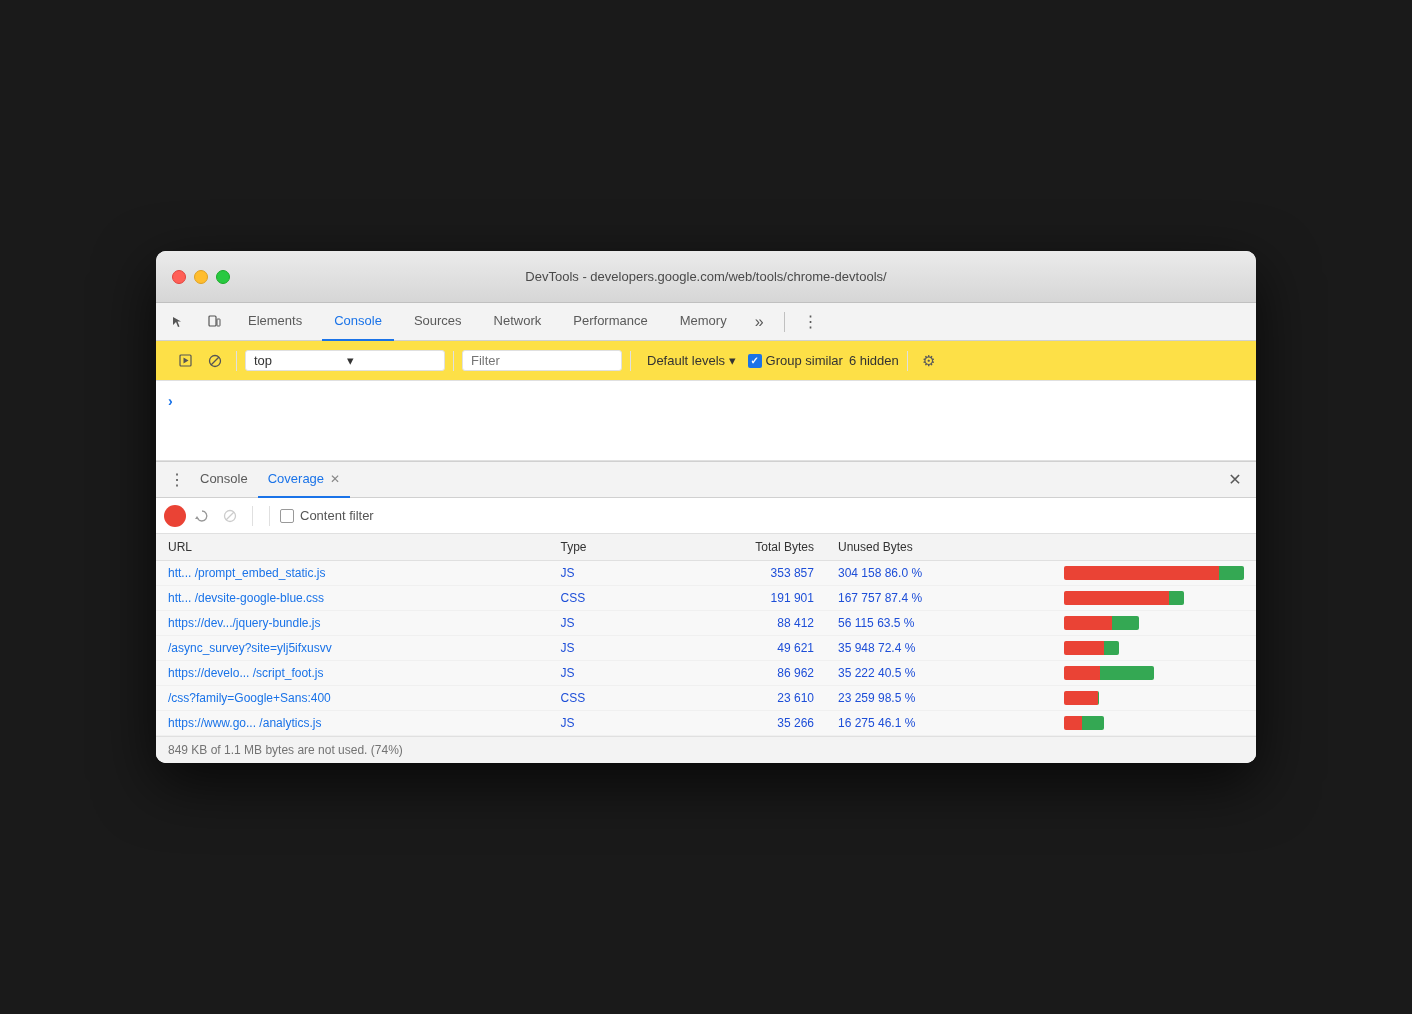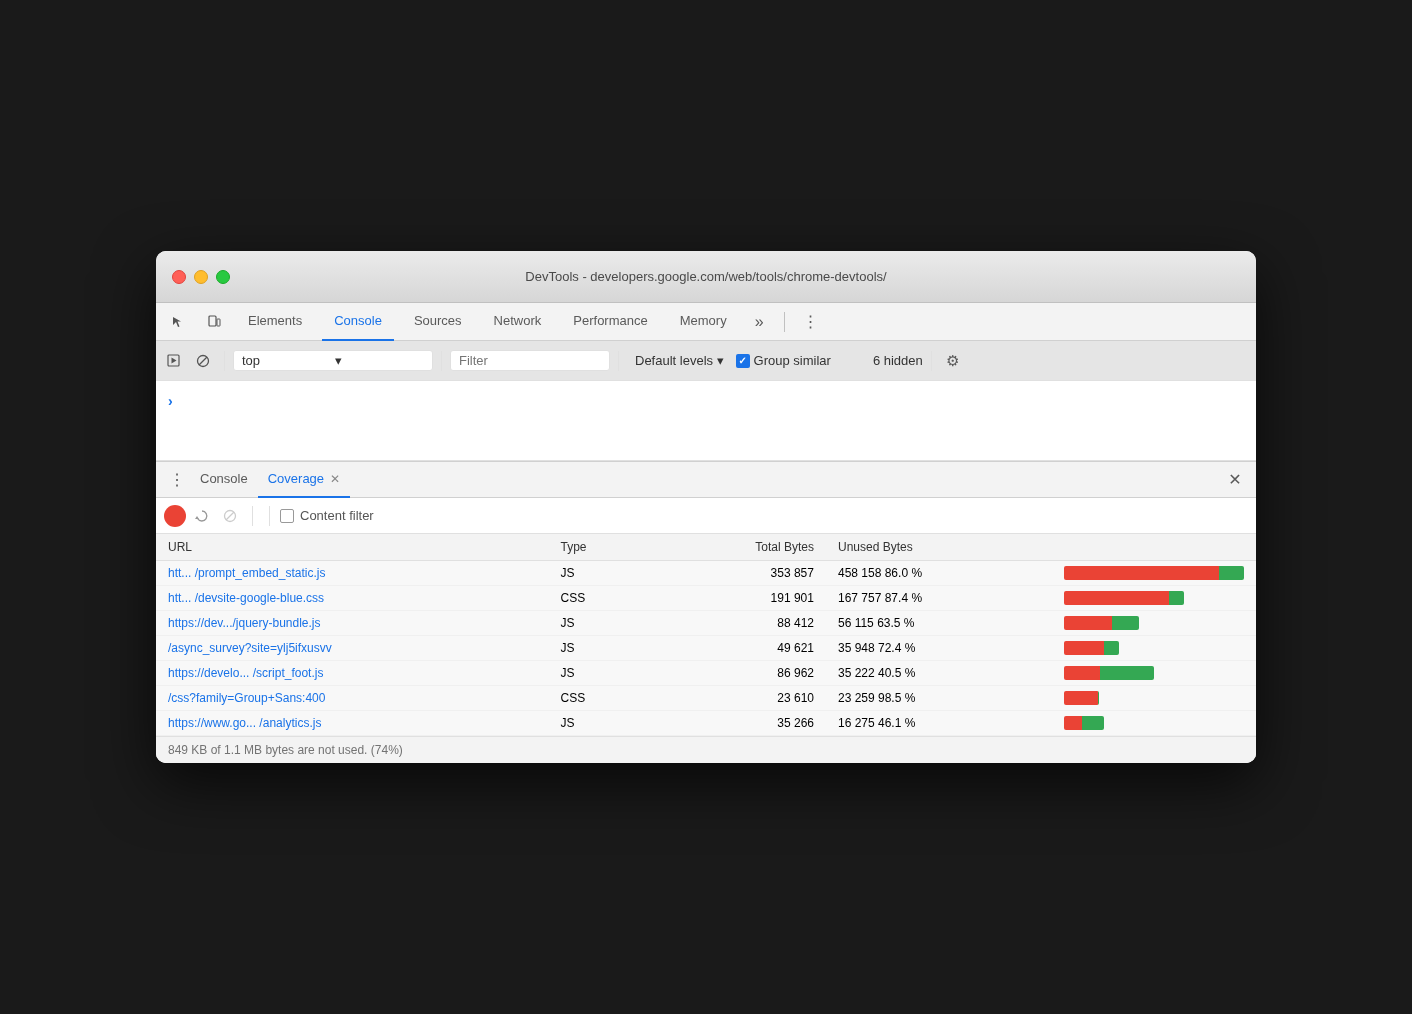--- a/index.html
+++ b/index.html
@@ -105,25 +105,25 @@
     .tab-menu-btn {
       width: 28px;
       height: 28px;
       display: flex;
       align-items: center;
       justify-content: center;
       cursor: pointer;
       color: #5a5a5a;
     }
     .console-toolbar {
-      background: #e5e5e5;
+      background: #fde047;
       border-bottom: 1px solid #e0e0e0;
       display: flex;
       align-items: center;
-      padding: 0 4px;
+      padding: 0 16px;
       height: 40px;
       gap: 4px;
     }
     .toolbar-icon-btn {
       width: 26px;
       height: 26px;
       display: flex;
       align-items: center;
       justify-content: center;
       border: none;
@@ -192,21 +192,20 @@
     }
     .checkbox-blue::after {
       content: '✓';
       color: white;
       font-size: 10px;
       font-weight: bold;
     }
     .hidden-badge {
       color: #333;
       font-size: 13px;
-      margin-left: 36px;
     }
     .gear-btn {
       width: 26px;
       height: 26px;
       display: flex;
       align-items: center;
       justify-content: center;
       cursor: pointer;
       color: #5a5a5a;
       font-size: 15px;
@@ -351,21 +350,21 @@
       text-align: left;
       font-weight: 500;
       color: #333;
       font-size: 12px;
       margin-left: 16px;
     }
     .coverage-table th.right { text-align: right; }
     .coverage-table td {
       padding: 5px 12px;
       border-bottom: 1px solid #f0f0f0;
-      color: #000000;
+      color: #1d4ed8;
       font-size: 12px;
     }
     .coverage-table td.right { text-align: right; }
     .bar-container {
       width: 180px;
       height: 14px;
       display: flex;
       border-radius: 2px;
       overflow: hidden;
     }
@@ -517,21 +516,21 @@
             <th class="right">Total Bytes</th>
             <th>Unused Bytes</th>
             <th></th>
           </tr>
         </thead>
         <tbody id="coverage-tbody">
         <tr>
               <td style="color: rgb(26, 115, 232);">htt... /prompt_embed_static.js</td>
               <td>JS</td>
               <td class="right">353 857</td>
-              <td style="white-space: nowrap;">458 158 86.0 %</td>
+              <td style="white-space: nowrap;">304 158 86.0 %</td>
               <td style="width: 200px;">
                 <div class="bar-container" style="width: 180px;">
                   <div class="bar-unused" style="width: 86%;"></div>
                   <div class="bar-used" style="width: 14%;"></div>
                 </div>
               </td>
             </tr>
             <tr>
               <td style="color: rgb(26, 115, 232);">htt... /devsite-google-blue.css</td>
               <td>CSS</td>
@@ -574,21 +573,21 @@
               <td class="right">86 962</td>
               <td style="white-space: nowrap;">35 222 40.5 %</td>
               <td style="width: 200px;">
                 <div class="bar-container" style="width: 90px;">
                   <div class="bar-unused" style="width: 40.5%;"></div>
                   <div class="bar-used" style="width: 59.5%;"></div>
                 </div>
               </td>
             </tr>
             <tr>
-              <td style="color: rgb(26, 115, 232);">/css?family=Group+Sans:400</td>
+              <td style="color: rgb(26, 115, 232);">/css?family=Google+Sans:400</td>
               <td>CSS</td>
               <td class="right">23 610</td>
               <td style="white-space: nowrap;">23 259 98.5 %</td>
               <td style="width: 200px;">
                 <div class="bar-container" style="width: 35px;">
                   <div class="bar-unused" style="width: 98.5%;"></div>
                   <div class="bar-used" style="width: 1.5%;"></div>
                 </div>
               </td>
             </tr>

